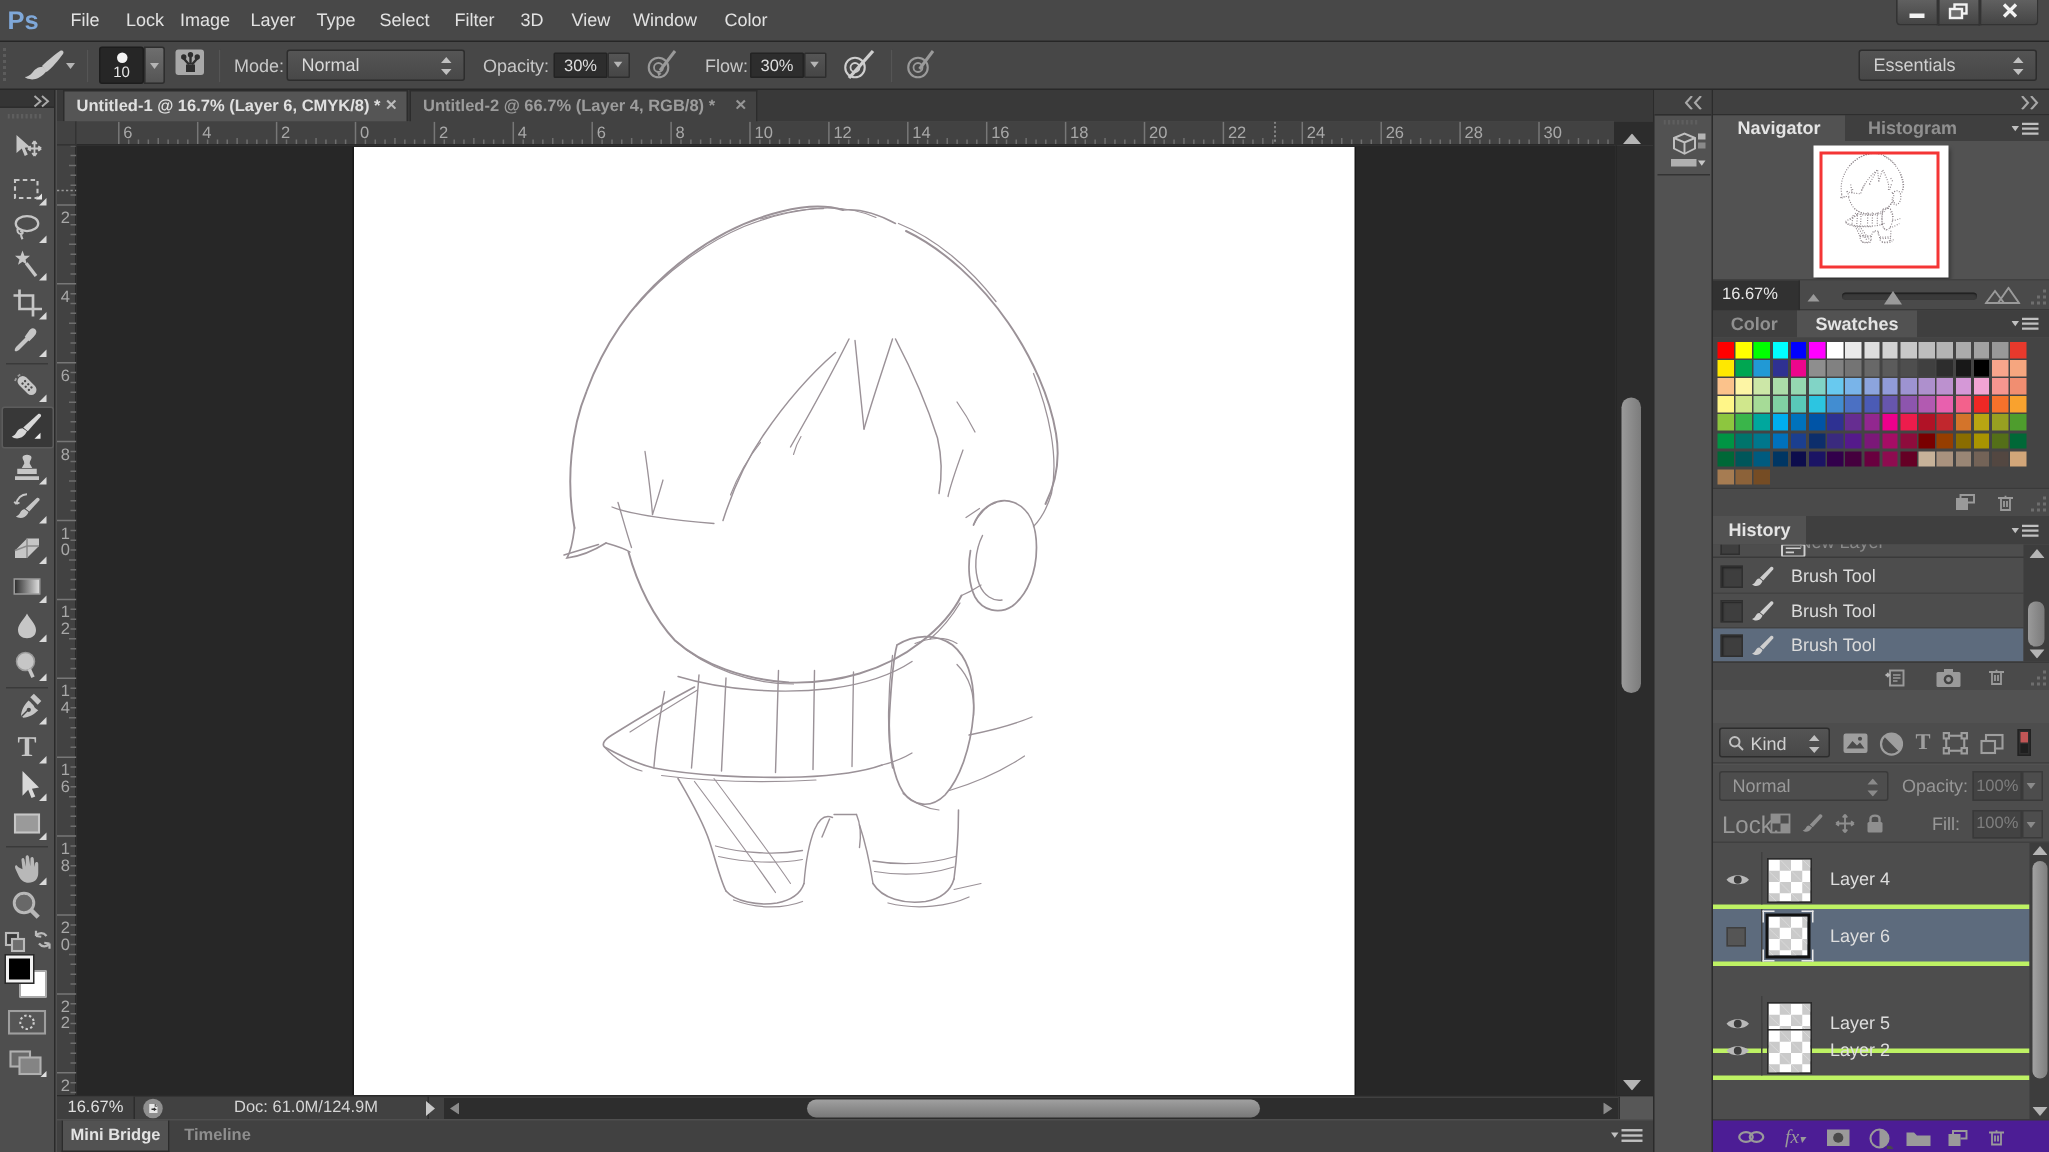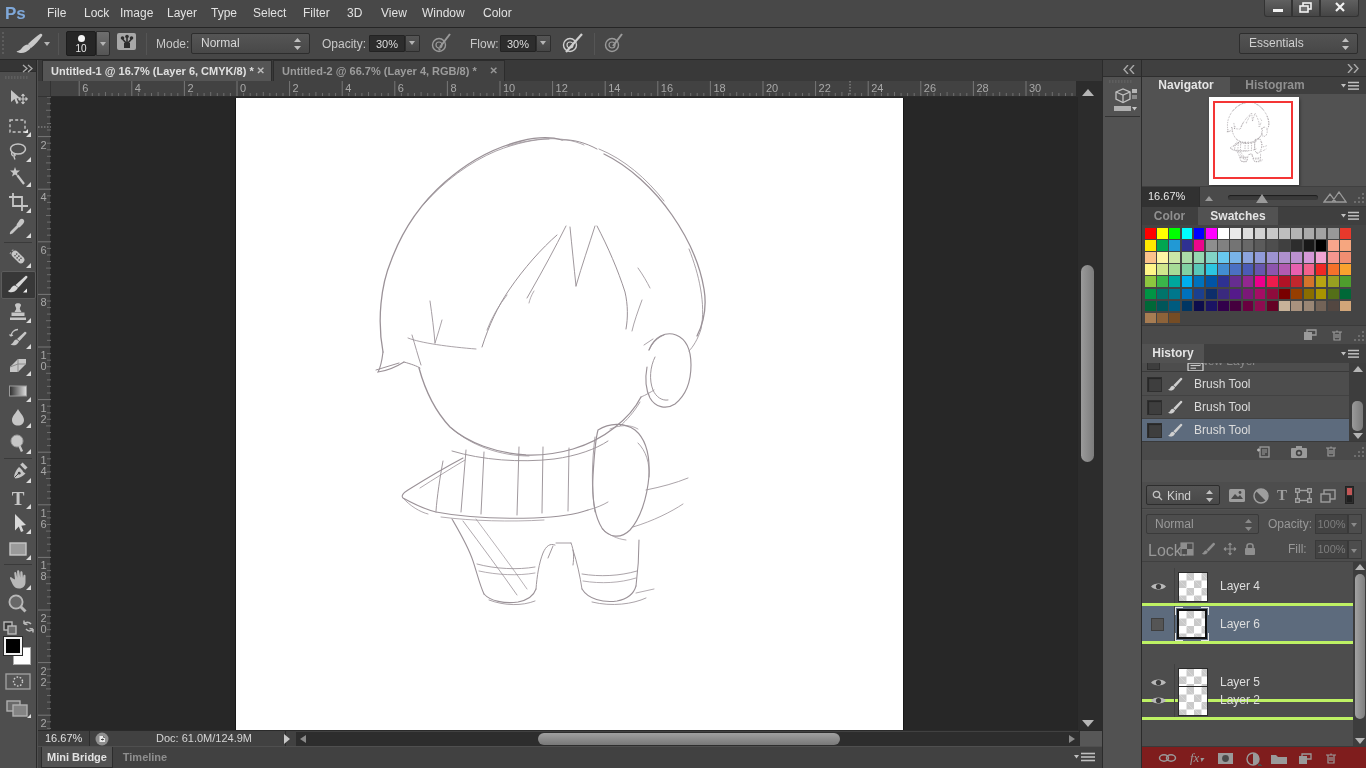--- a/index.html
+++ b/index.html
@@ -1290,21 +1290,21 @@
         <div class="abs" style="left:211px;top:0;width:14px;height:184px;background:#3d3d3d;">
           <svg width="10" height="7" style="position:absolute;left:2px;top:2px">
             <path d="M5 0 L10 6 L0 6 Z" fill="#b5b5b5"></path>
           </svg>
           <div style="position:absolute;left:2px;top:12px;width:10px;height:145px;background:linear-gradient(90deg,#a2a2a2,#7e7e7e);border-radius:5px;"></div>
           <svg width="10" height="7" style="position:absolute;left:2px;top:175px">
             <path d="M5 7 L10 1 L0 1 Z" fill="#b5b5b5"></path>
           </svg>
         </div>
       </div>
-    <div class="abs" style="left:0;top:686px;width:225px;height:22px;background:#7f1d1d;border-top:1px solid #3a3a3a;" id="layersfooter">
+    <div class="abs" style="left:0;top:686px;width:225px;height:22px;background:#4c1d95;border-top:1px solid #3a3a3a;" id="layersfooter">
       <svg class="abs" width="20" height="12" style="left:16px;top:5px">
           <ellipse cx="6" cy="6" rx="4.5" ry="3.2" fill="none" stroke="#9a9a9a" stroke-width="1.5"></ellipse>
           <ellipse cx="13" cy="6" rx="4.5" ry="3.2" fill="none" stroke="#9a9a9a" stroke-width="1.5"></ellipse>
         </svg>
       <div class="abs" style="left:48px;top:3px;color:#9a9a9a;font-size:13px;font-style:italic;font-family:'Liberation Serif',serif;">fx<span style="font-size:8px;">▾</span></div>
       <svg class="abs" width="18" height="14" style="left:75px;top:5px">
           <rect x="1" y="1" width="15" height="11" fill="#9a9a9a"></rect>
           <circle cx="8.5" cy="6.5" r="3.4" fill="#4a4a4a"></circle>
         </svg>
       <svg class="abs" width="16" height="14" style="left:104px;top:5px">

